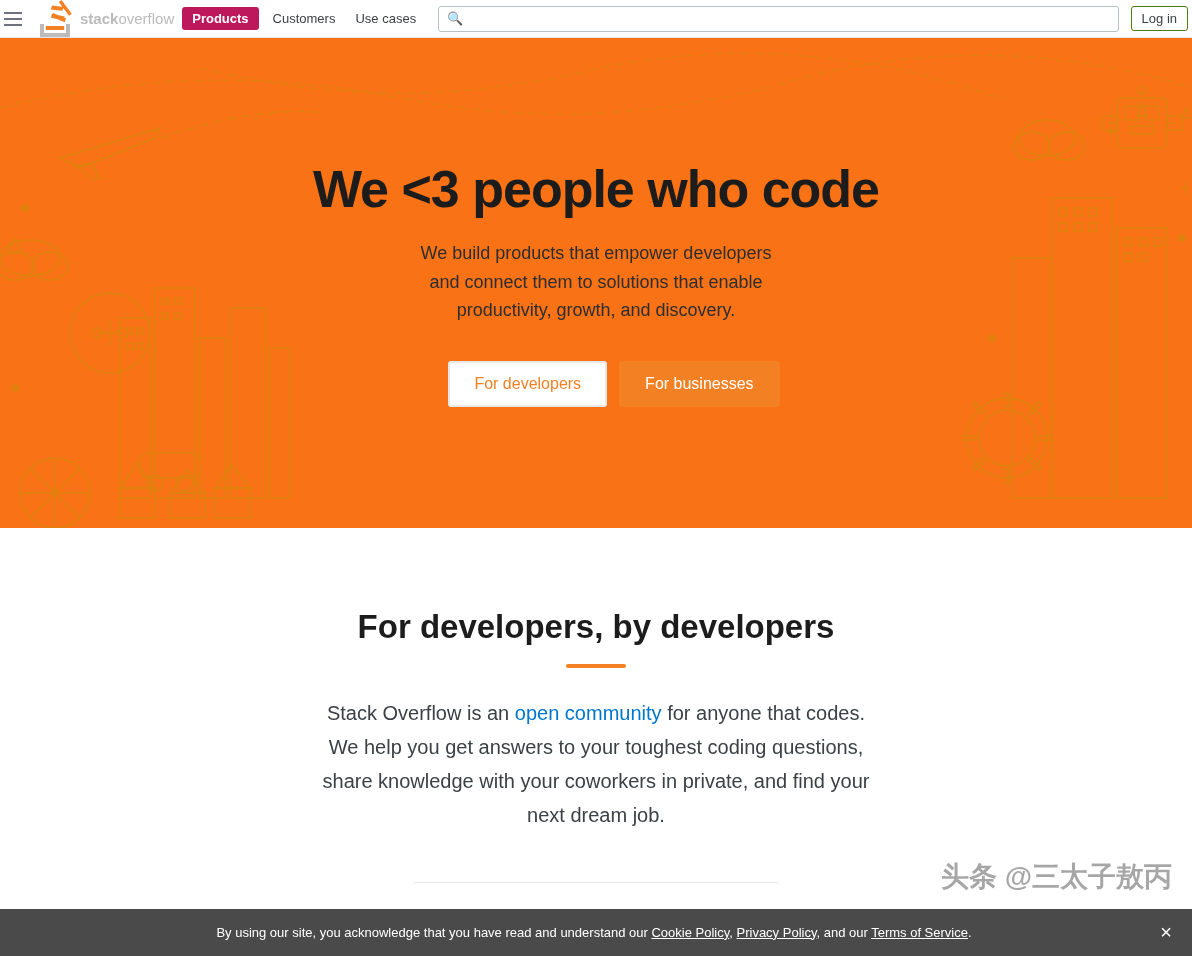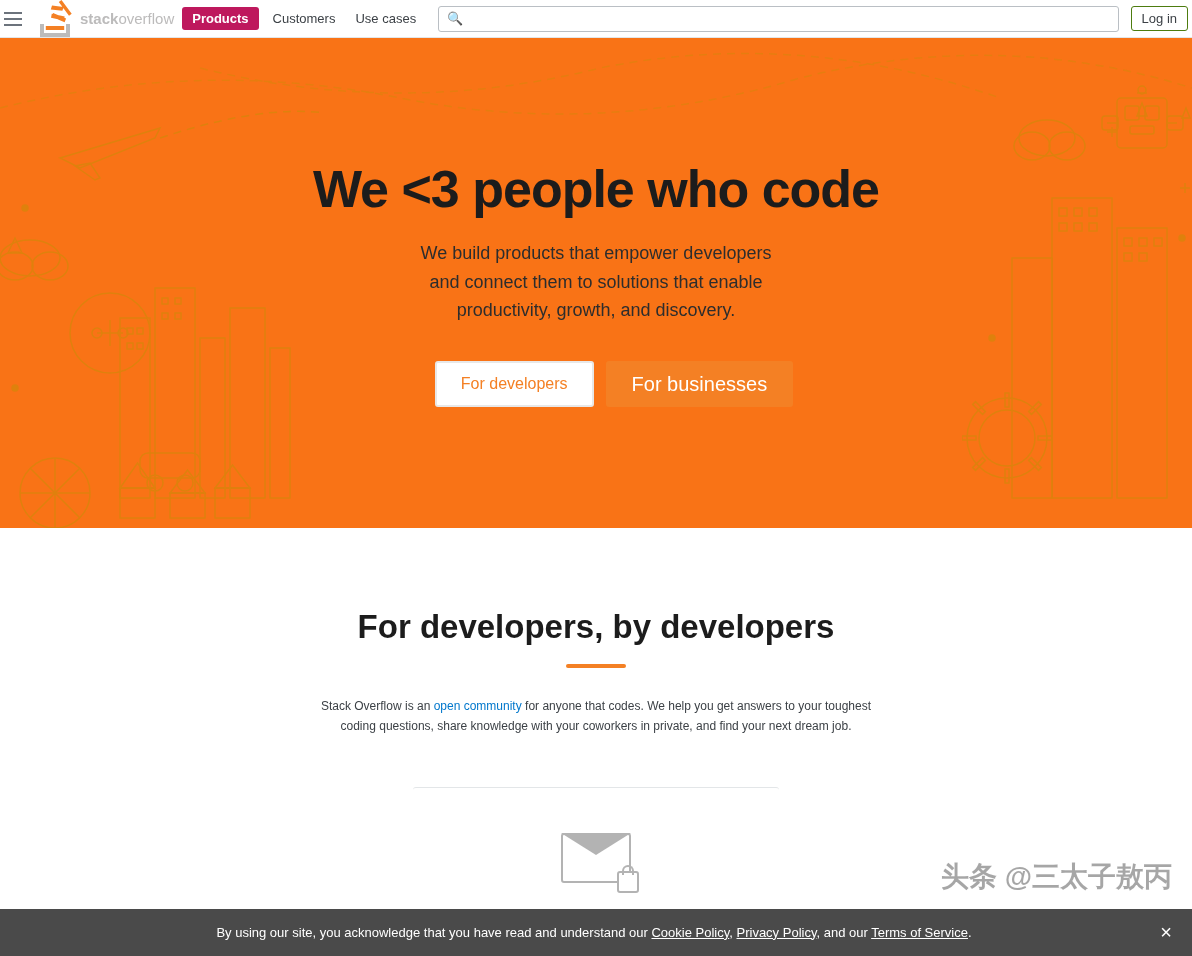--- a/index.html
+++ b/index.html
@@ -140,21 +140,21 @@
       font-weight: 500;
       cursor: pointer;
       margin-left: 36px;
     }
     .btn-for-businesses {
       background: #f48024;
       color: #fff;
       border: 2px solid #f48024;
       border-radius: 3px;
       padding: 0 24px;
-      font-size: 20px;
+      font-size: 16px;
       font-weight: 500;
       cursor: pointer;
     }
 
     
     .section-developers {
       padding: 80px 20px 60px;
       text-align: center;
       background: #fff;
     }
@@ -165,21 +165,21 @@
       margin-bottom: 18px;
     }
     .section-divider {
       width: 60px;
       height: 4px;
       background: #f48024;
       margin: 0 auto 28px;
       border-radius: 2px;
     }
     .section-body {
-      font-size: 12px;
+      font-size: 20px;
       color: #3c4146;
       line-height: 1.7;
       max-width: 560px;
       margin: 17px auto 50px;
     }
     .section-body a {
       color: #0077cc;
       text-decoration: none;
     }
     .cards-row {

